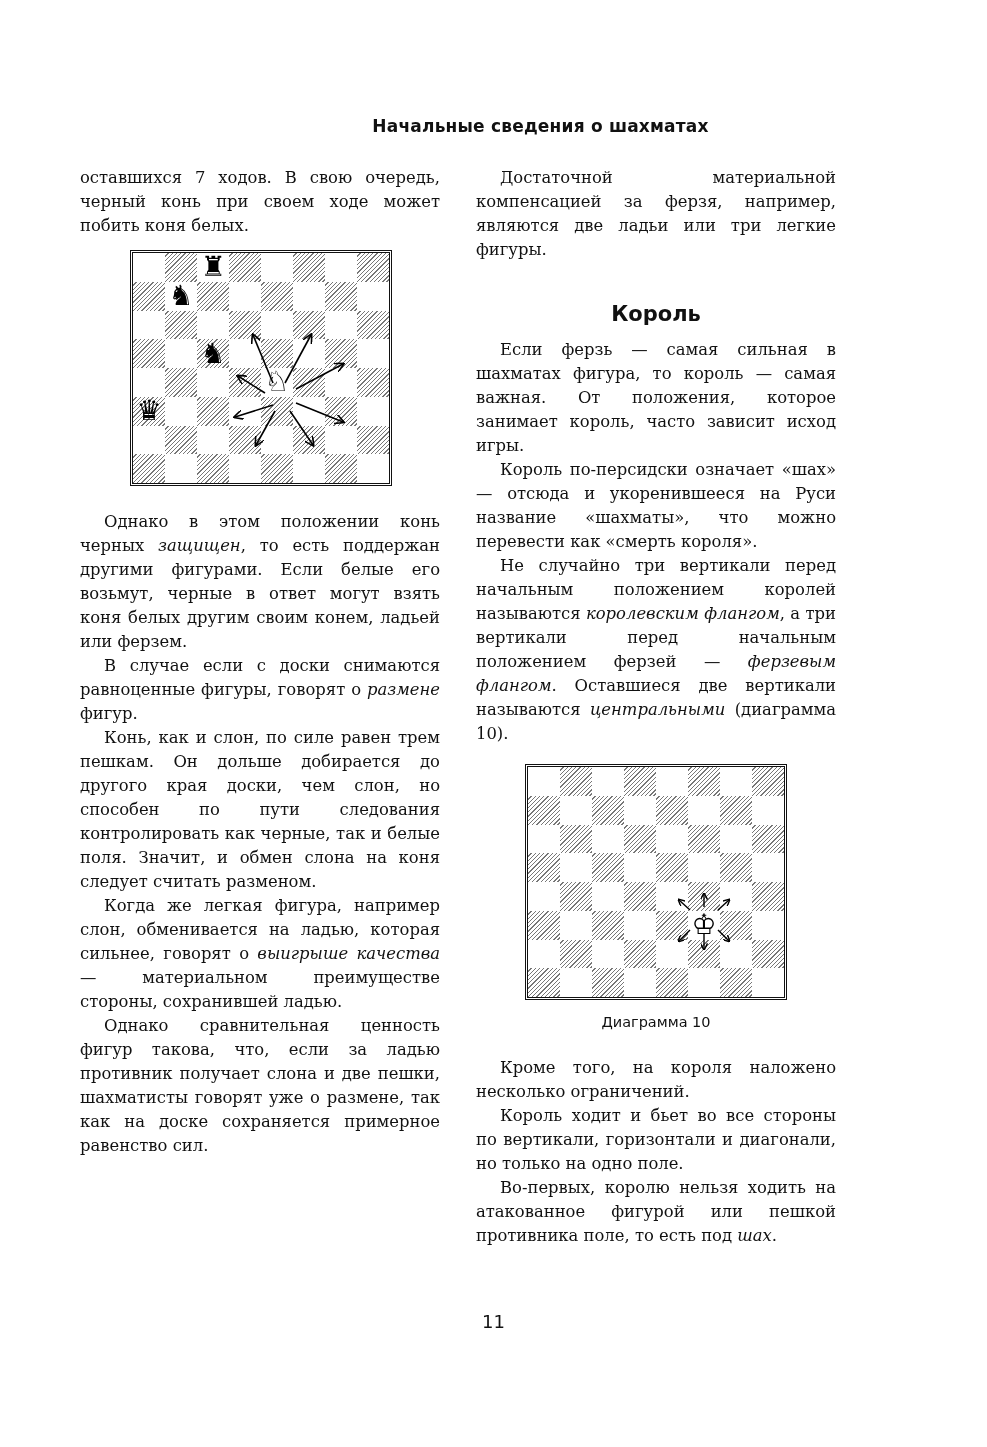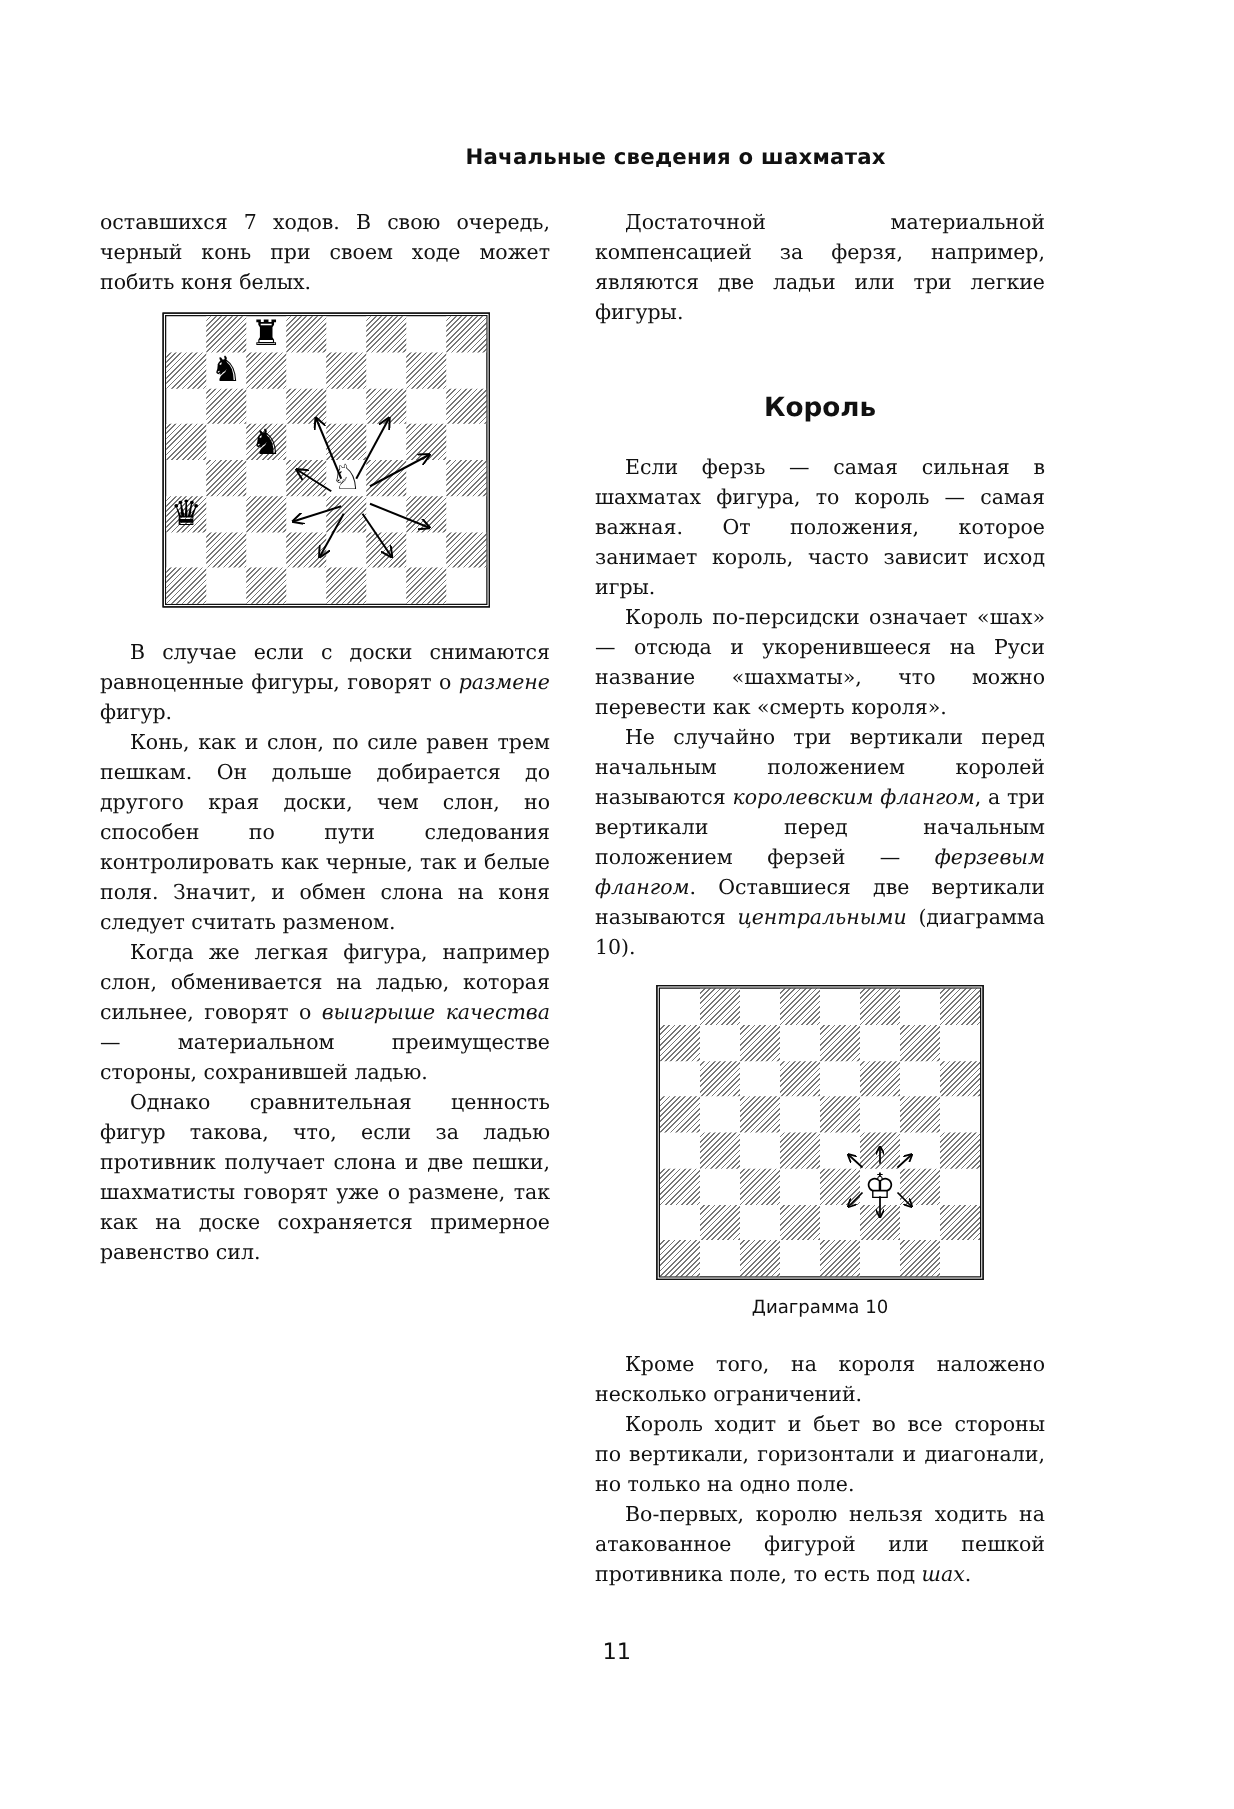--- a/index.html
+++ b/index.html
@@ -13,21 +13,21 @@
   .col em { font-style:italic; }
   .figure { position:relative; }
   .board { position:relative; border:3px double #111; outline:1px solid #111; outline-offset:-1px; box-sizing:content-box; background:#fff; }
   .board-grid { display:grid; grid-template-columns:repeat(8, 1fr); grid-template-rows:repeat(8,1fr); width:100%; height:100%; }
   .sq { position:relative; }
   .sq.dark { background: repeating-linear-gradient(135deg, #fff 0px, #fff 2px, #777 2px, #777 3px); }
   .piece { position:absolute; inset:0; display:flex; align-items:center; justify-content:center; font-family:"DejaVu Sans", sans-serif; font-size:28px; line-height:1; color:#000; }
   .piece.white { text-shadow:0 0 2px #fff, 0 0 2px #fff; }
   .arrows { position:absolute; inset:0; pointer-events:none; }
   .caption { text-align:center; font-family:"DejaVu Sans", sans-serif; font-size:14.5px; margin-top:10px; }
-  .section-title { font-family:"DejaVu Sans", sans-serif; font-weight:bold; font-size:21px; text-align:center; margin:12px; }
+  .section-title { font-family:"DejaVu Sans", sans-serif; font-weight:bold; font-size:21px; text-align:center; margin:0; }
   .page-number { position:absolute; top:1311px; left:0; width:987px; text-align:center; font-family:"DejaVu Sans", sans-serif; font-size:18px; }
 </style>
 </head>
 <body>
 
 <div class="running-head">Начальные сведения о шахматах</div>
 
 <div class="col col-left">
   <p class="noindent">оставшихся 7 ходов. В свою очередь, черный конь при своем ходе может побить коня белых.</p>
 
@@ -123,20 +123,21 @@
           <line x1="140" y1="152" x2="102" y2="164"></line>
           <line x1="132" y1="140" x2="105" y2="123"></line>
           <line x1="142" y1="158" x2="123" y2="192"></line>
           <line x1="157" y1="158" x2="180" y2="192"></line>
         </g>
       </svg>
     </div>
   </div>
 
   <div style="height:24px"></div>
+  <p><span>Однако в этом положении конь черных </span><em>защищен</em><span>, то есть поддержан другими фигурами. Если белые его возьмут, черные в ответ могут взять коня белых другим своим конем, ладьей или ферзем.</span></p>
   <p><span>В случае если с доски снимаются равноценные фигуры, говорят о </span><em>размене</em><span> фигур.</span></p>
   <p>Конь, как и слон, по силе равен трем пешкам. Он дольше добирается до другого края доски, чем слон, но способен по пути следования контролировать как черные, так и белые поля. Значит, и обмен слона на коня следует считать разменом.</p>
   <p><span>Когда же легкая фигура, например слон, обменивается на ладью, которая сильнее, говорят о </span><em>выигрыше качества</em><span> — материальном преимуществе стороны, сохранившей ладью.</span></p>
   <p>Однако сравнительная ценность фигур такова, что, если за ладью противник получает слона и две пешки, шахматисты говорят уже о размене, так как на доске сохраняется примерное равенство сил.</p>
 </div>
 
 <div class="col col-right">
   <p>Достаточной материальной компенсацией за ферзя, например, являются две ладьи или три легкие фигуры.</p>
 
   <div style="height:40px"></div>

